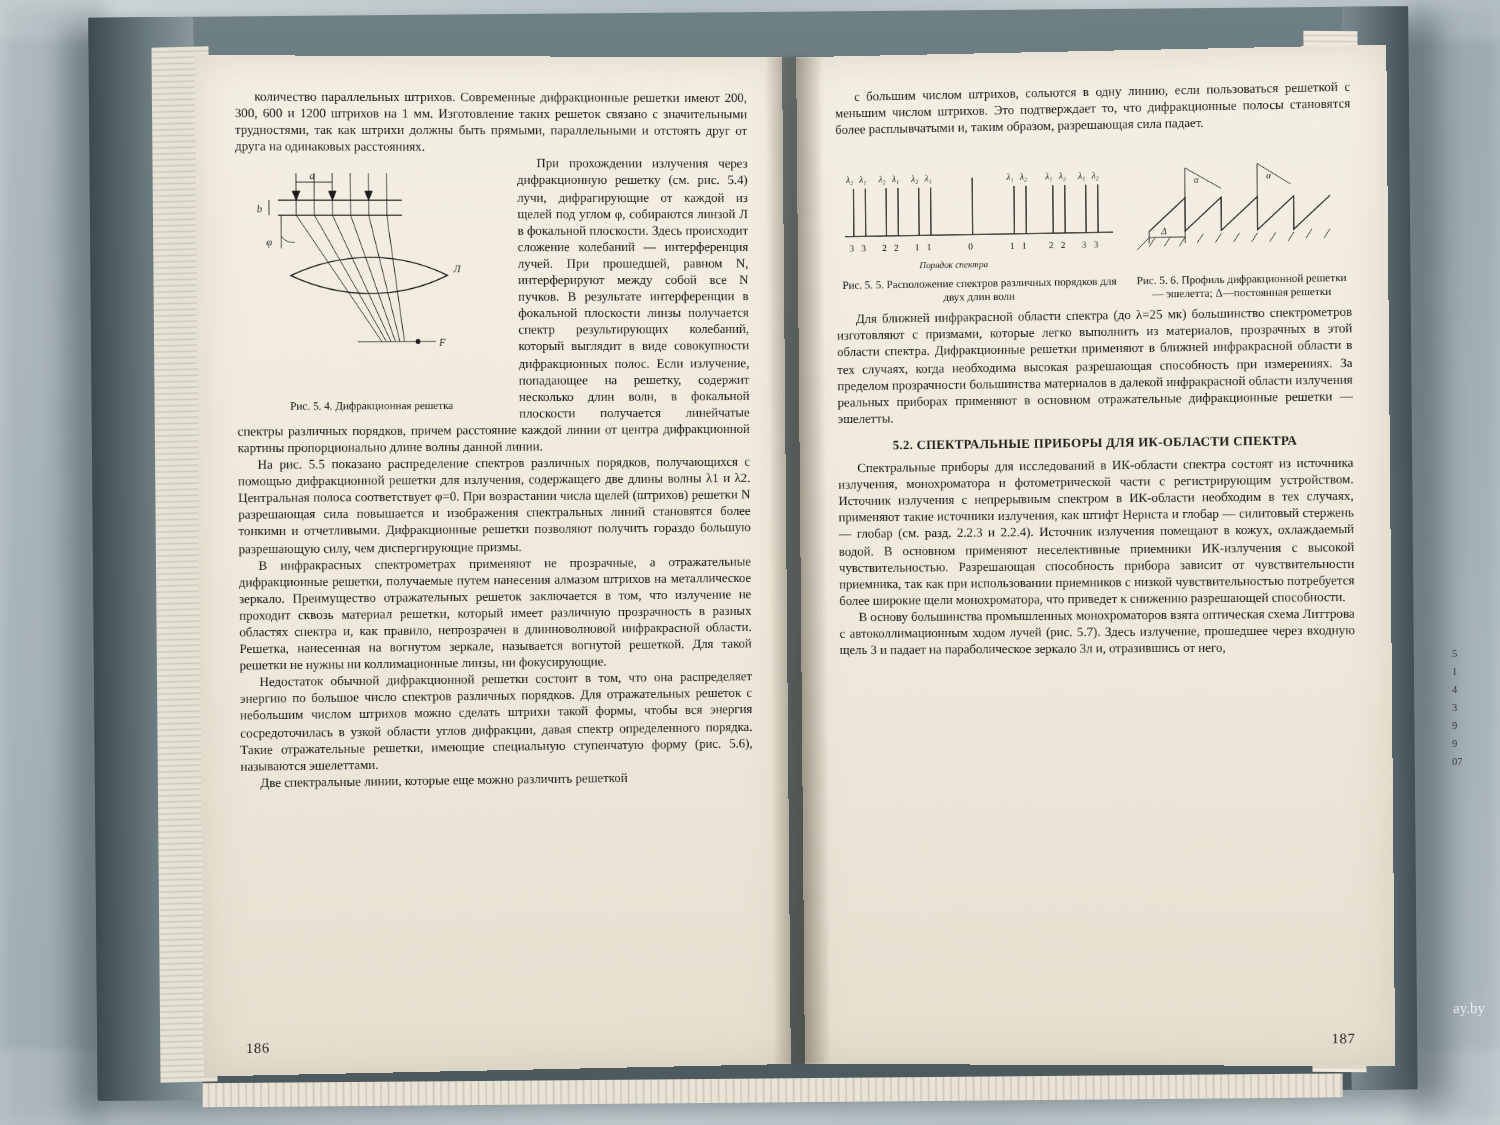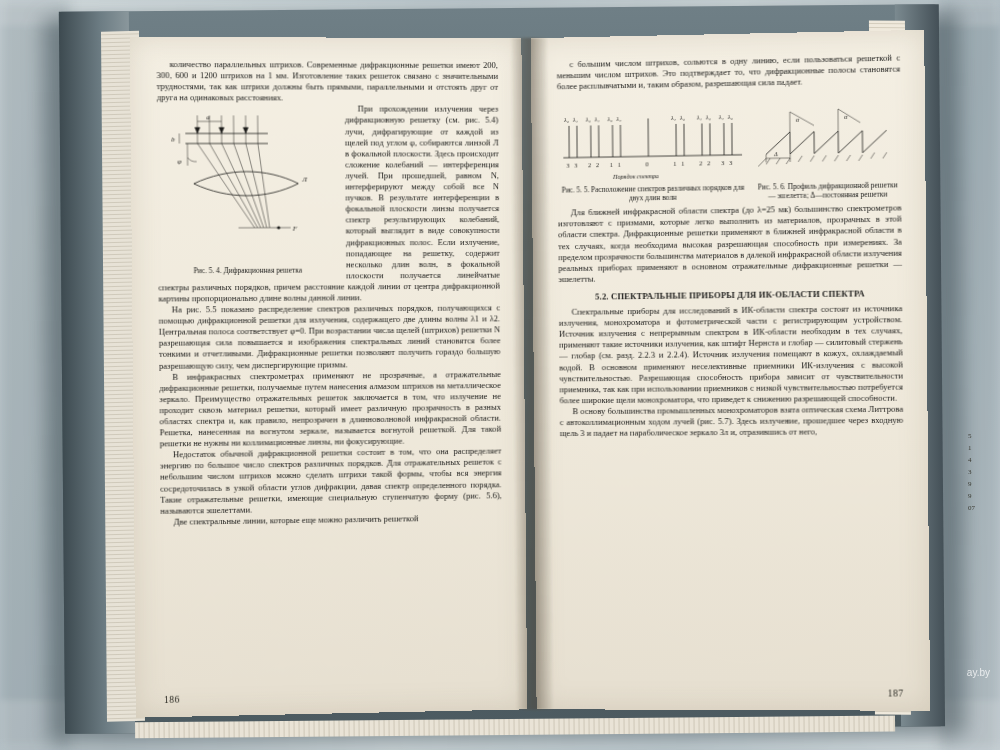--- a/index.html
+++ b/index.html
@@ -294,14 +294,14 @@
   <div class="edgenums">
     <div>5</div>
     <div>1</div>
     <div>4</div>
     <div>3</div>
     <div>9</div>
     <div>9</div>
     <div>07</div>
   </div>
 
-  <div style="position:absolute;right:10px;bottom:72px;font-size:10px;color:rgba(255,255,255,.75);font-family:Liberation Sans, sans-serif;">ay.by</div>
+  <div style="position:absolute;right:10px;bottom:72px;font-size:10px;color:rgba(255,255,255,.75);font-family:Liberation Serif, serif;">ay.by</div>
 </div>
 
 </body></html>

